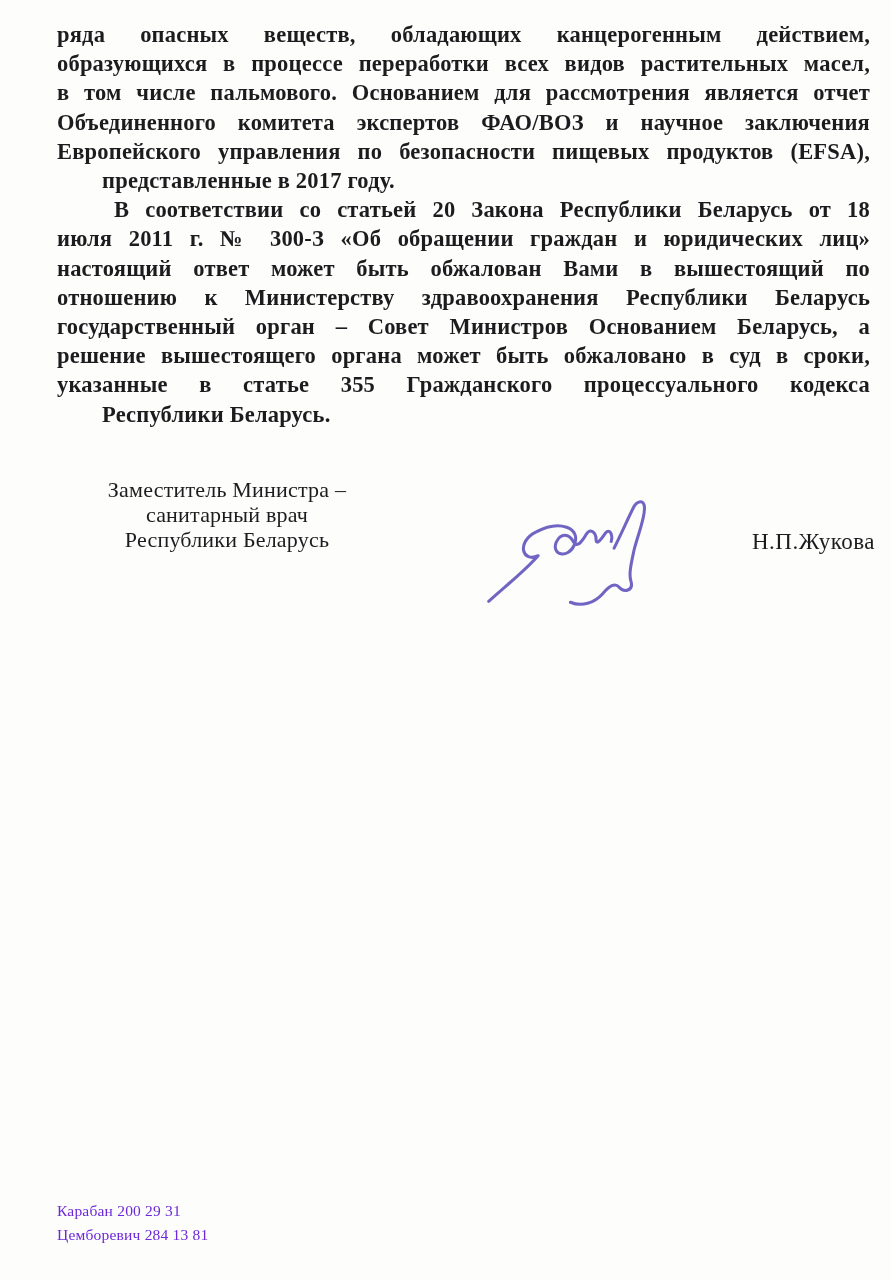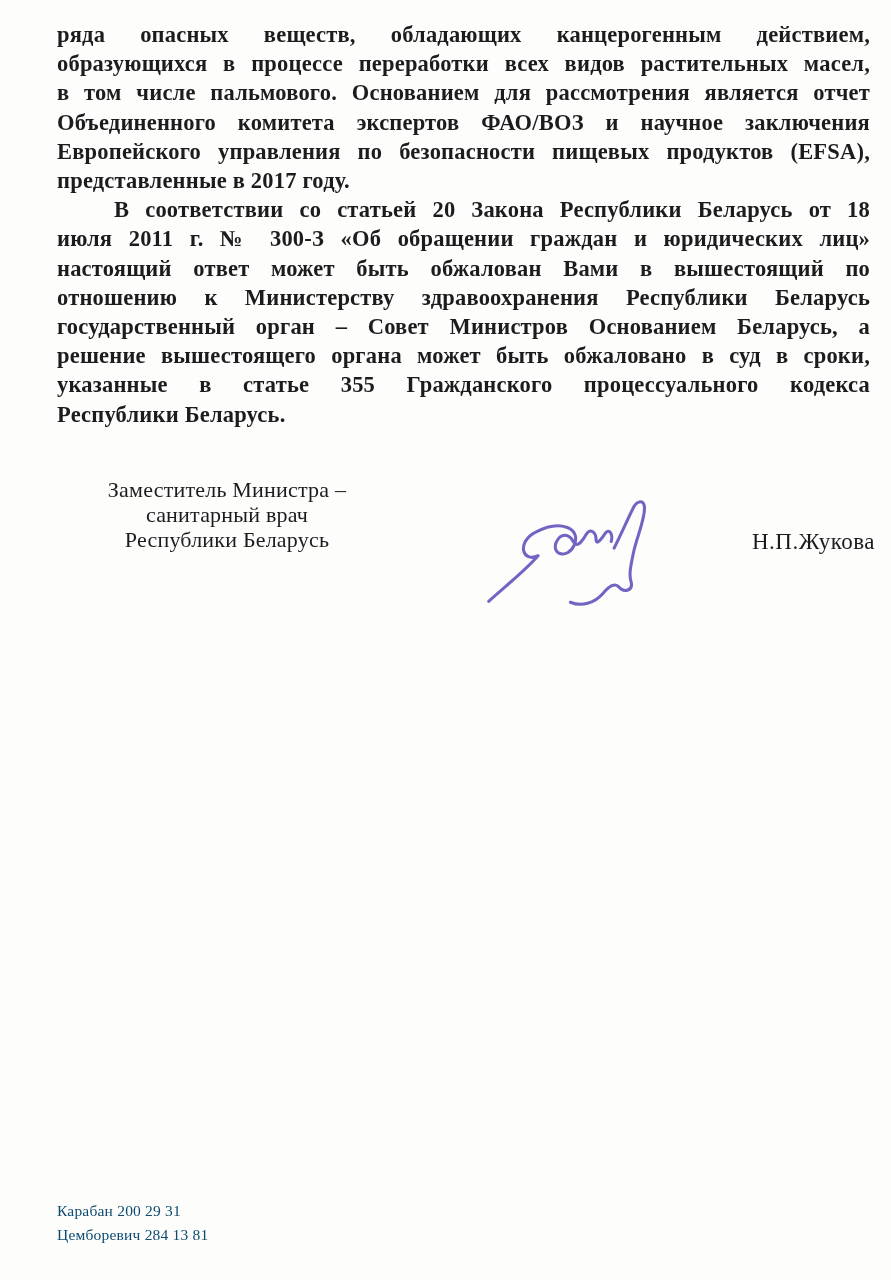--- a/index.html
+++ b/index.html
@@ -29,20 +29,21 @@
   }
   .para { margin: 0; font-weight: bold; }
   .para .line {
     text-align: justify;
     text-align-last: justify;
     -moz-text-align-last: justify;
     white-space: normal;
   }
   .para .line.last {
     text-align-last: left;
+    margin-left: 45px;
     -moz-text-align-last: left;
   }
   .para-2 .line:first-child {
     text-indent: 57px;
   }
   
   .signature-section {
     position: absolute;
     left: 0;
     top: 477px;
@@ -75,21 +76,21 @@
     white-space: nowrap;
     margin-left: 24px;
   }
   
   .footer-contacts {
     position: absolute;
     left: 57px;
     top: 1199px;
     font-size: 15.5px;
     line-height: 24px;
-    color: #0c4a6e;
+    color: #6d28d9;
     letter-spacing: 0.2px;
   }
 </style>
 </head>
 <body>
 
 <div class="page">
 
   <div class="body-text">
     <div class="para para-1">

